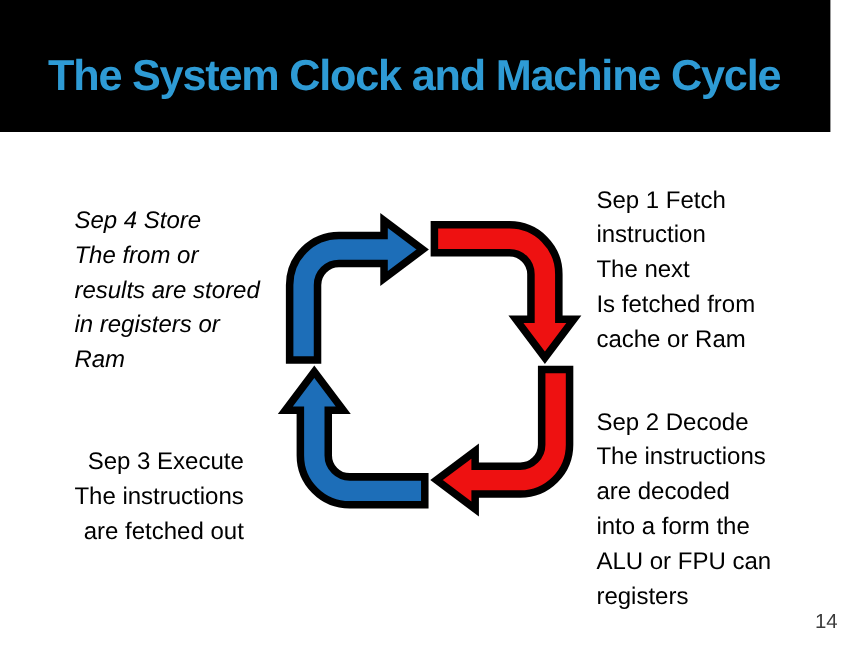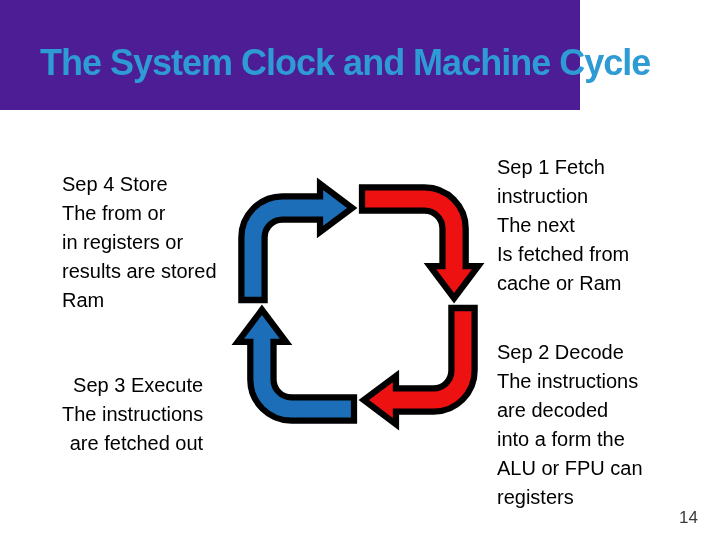--- a/index.html
+++ b/index.html
@@ -5,40 +5,40 @@
   html,body{margin:0;padding:0;background:#ffffff;}
   .slide{
     position:relative;
     width:720px;height:540px;
     background:#ffffff;
     overflow:hidden;
     font-family:"Liberation Sans", sans-serif;
   }
   .titlebar{
     position:absolute;left:0;top:0;
-    width:580px;height:110px;
-    background:#4c1d95;
+    width:692px;height:110px;
+    background:#000000;
   }
   .slide-title{
     position:absolute;left:40px;top:42px;
     margin:0;
     font-size:36px;
     font-weight:bold;
     letter-spacing:-1px;
     color:#2E9BD5;
     white-space:nowrap;
   }
   .tb{
     position:absolute;
     color:#000000;
     font-size:20px;
     line-height:29px;
   }
   .tb .ln{white-space:nowrap;}
-  .tb-step4{left:62px;top:170px;}
+  .tb-step4{left:62px;top:170px;font-style:italic;}
   .tb-step3{left:62px;top:371px;text-align:right;}
   .tb-step1{left:497px;top:153px;}
   .tb-step2{left:497px;top:338px;}
   .cycle{
     position:absolute;left:236px;top:182px;
     width:244px;height:244px;
   }
   .arrow{
     position:absolute;
     width:118px;height:118px;
@@ -64,22 +64,22 @@
 
 <div class="slide">
 
   <header class="titlebar">
     <h1 class="slide-title">The System Clock and Machine Cycle</h1>
   </header>
 
   <div class="tb tb-step4">
     <div class="ln">Sep 4 Store</div>
     <div class="ln">The from or</div>
+    <div class="ln">results are stored</div>
     <div class="ln">in registers or</div>
-    <div class="ln">results are stored</div>
     <div class="ln">Ram</div>
   </div>
 
   <div class="tb tb-step3">
     <div class="ln">Sep 3 Execute</div>
     <div class="ln">The instructions</div>
     <div class="ln">are fetched out</div>
   </div>
 
   <div class="tb tb-step1">

